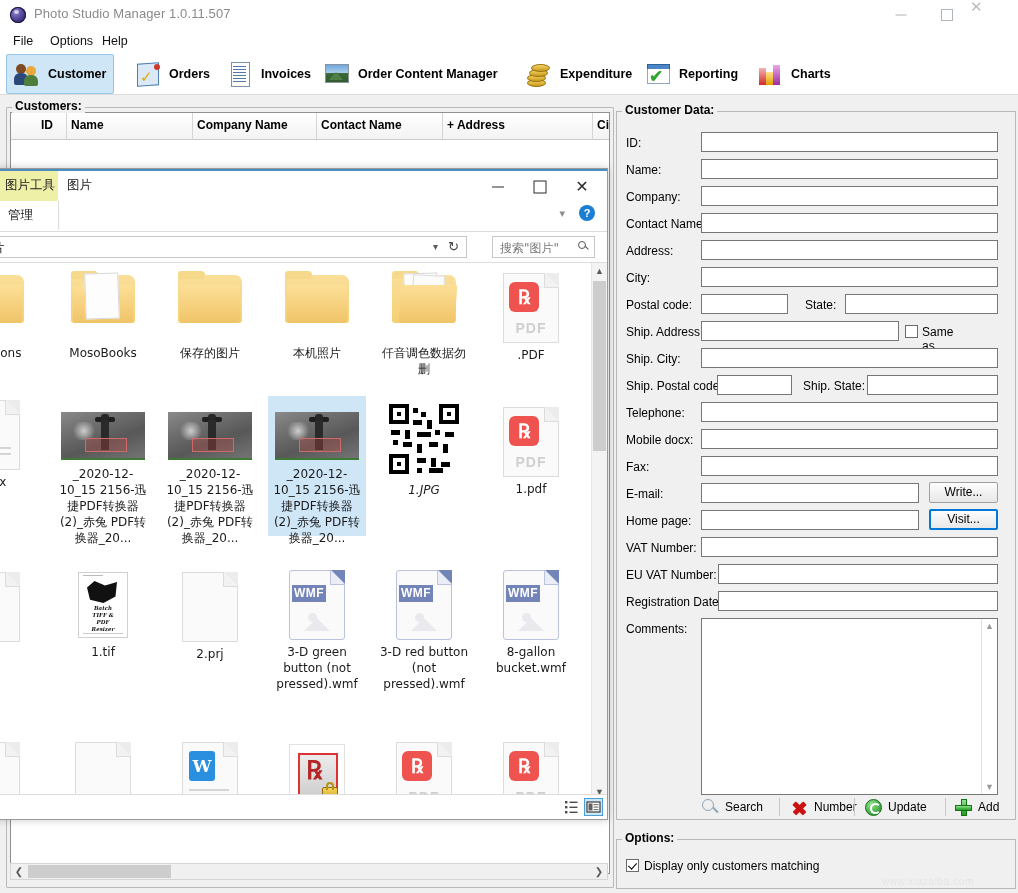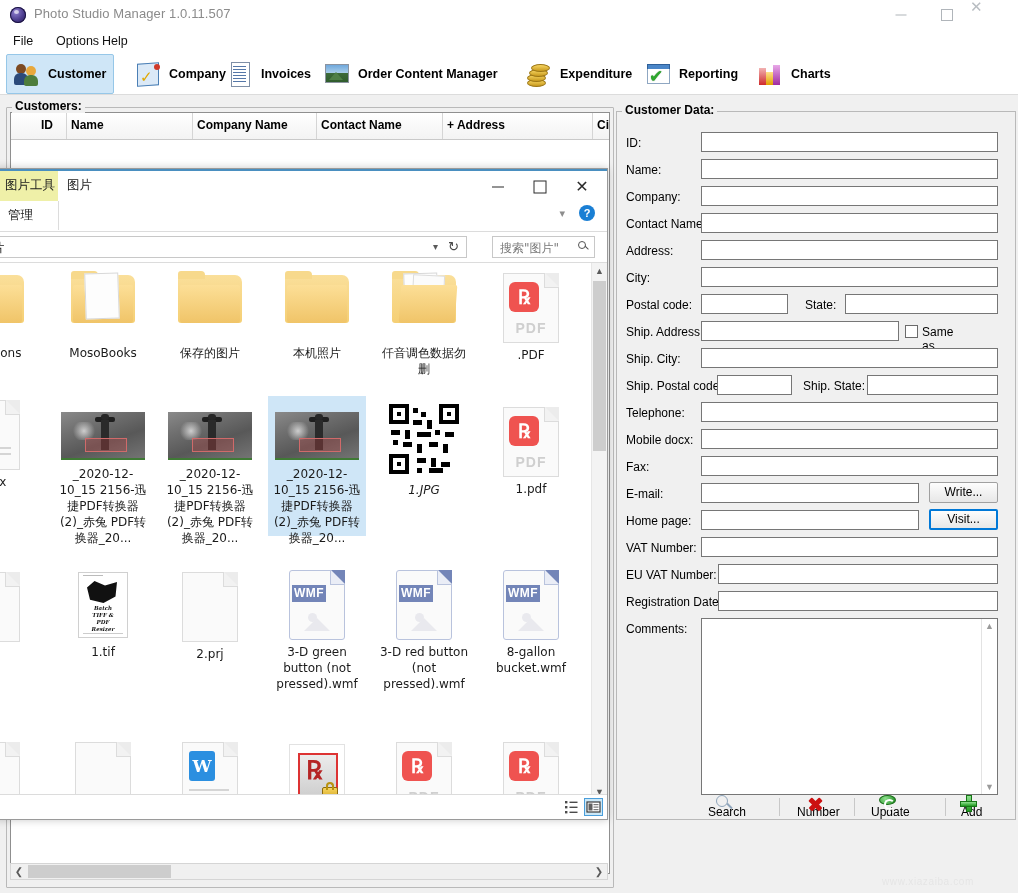--- a/index.html
+++ b/index.html
@@ -22,21 +22,21 @@
   .winctl span{position:absolute;left:0;top:0;width:46px;height:30px;display:block;}
   .winctl .gl{position:absolute;left:50%;top:50%;transform:translate(-50%,-50%);color:#b8bdc2;font-size:12px;line-height:1;}
   .wc-min{right:94px;} .wc-max{right:48px;} .wc-close{right:2px;}
   .wc-min .gl{width:11px;height:1px;background:#b0b5ba;}
   .wc-max .gl{width:10px;height:10px;border:1px solid #b0b5ba;background:none;}
   .wc-close .gl{font-size:15px;color:#b8bdc2;font-family:"DejaVu Sans",sans-serif;}
 
   
   .menubar{position:absolute;left:0;top:30px;width:1018px;height:22px;background:#ffffff;}
   .menubar .mi{position:absolute;top:3px;font-size:12.5px;color:#111;padding:1px 6px;}
-  .mi-file{left:7px;} .mi-options{left:50px;} .mi-help{left:96px;}
+  .mi-file{left:7px;} .mi-options{left:44px;} .mi-help{left:96px;}
 
   
   .toolbar{position:absolute;left:0;top:52px;width:1018px;height:42px;background:#ffffff;border-bottom:1px solid #dcdcdc;}
   .tbtn{position:absolute;top:2px;height:38px;display:flex;align-items:center;padding:0 7px;border:1px solid transparent;border-radius:2px;}
   .tbtn.sel{background:#cfe6f7;border:1px solid #96c7e8;}
   .tbtn .lbl{font-size:12.5px;font-weight:bold;color:#000;margin-left:8px;white-space:nowrap;}
   .ticon{width:26px;height:26px;position:relative;flex:0 0 26px;}
   .ic-cust .h1{position:absolute;left:2px;top:3px;width:10px;height:10px;border-radius:50%;background:#7d4a22;}
   .ic-cust .b1{position:absolute;left:0px;top:12px;width:14px;height:12px;border-radius:6px 6px 2px 2px;background:#2b4a7a;}
   .ic-cust .h2{position:absolute;left:12px;top:5px;width:10px;height:10px;border-radius:50%;background:#e8a83c;}
@@ -84,21 +84,21 @@
   .chk{position:absolute;width:13px;height:13px;background:#fff;border:1px solid #6b6b6b;box-sizing:border-box;}
   .chk.on:after{content:"";position:absolute;left:3px;top:1px;width:4px;height:7px;border:solid #000;border-width:0 1.6px 1.6px 0;transform:rotate(42deg);}
   .chk-lab{position:absolute;font-size:12px;color:#000;}
   .ta{position:absolute;background:#fff;border:1px solid #767676;box-sizing:border-box;}
   .ta .sbar{position:absolute;right:0;top:0;width:15px;height:100%;background:#fff;border-left:1px solid #e3e3e3;}
   .ta .sbar .up,.ta .sbar .dn{position:absolute;left:0;width:15px;height:14px;text-align:center;font-size:9px;color:#9a9a9a;line-height:14px;}
   .ta .sbar .up{top:0;} .ta .sbar .dn{bottom:0;}
 
   
   .actbar{position:absolute;left:616px;top:795px;width:398px;height:26px;}
-  .act{position:absolute;top:0;height:24px;display:flex;align-items:center;flex-direction:column;}
+  .act{position:absolute;top:0;height:24px;display:flex;align-items:center;}
   .act .alb{font-size:12px;color:#000;margin-left:6px;}
   .act-sep{position:absolute;top:3px;width:1px;height:18px;background:#c8c8c8;}
   .ic-search{width:17px;height:17px;position:relative;}
   .ic-search .ring{position:absolute;left:0;top:0;width:12px;height:12px;border:1.8px solid #8fa5bb;border-radius:50%;box-sizing:border-box;}
   .ic-search .hdl{position:absolute;left:10px;top:10px;width:7px;height:2px;background:#8fa5bb;transform:rotate(45deg);}
   .ic-x{width:17px;height:17px;position:relative;}
   .ic-x i{position:absolute;left:1px;top:7px;width:15px;height:4.5px;background:#cc1111;border-radius:1px;}
   .ic-x i:first-child{transform:rotate(45deg);} .ic-x i:last-child{transform:rotate(-45deg);}
   .ic-upd{width:17px;height:17px;border-radius:50%;background:radial-gradient(circle at 35% 30%,#8ee08e,#1e8a1e);position:relative;border:1px solid #166b16;box-sizing:border-box;}
   .ic-upd:after{content:"";position:absolute;left:4px;top:3px;width:7px;height:7px;border:2px solid #fff;border-radius:50%;border-right-color:transparent;}
@@ -266,21 +266,21 @@
       </div>
       <div class="lbl">Customer</div>
     </div>
 
     <div class="tbtn" style="left:127px;">
       <div class="ticon ic-ord">
         <i class="sq"></i>
           <i class="ck">✓</i>
           <i class="pin"></i>
       </div>
-      <div class="lbl">Company</div>
+      <div class="lbl">Orders</div>
     </div>
 
     <div class="tbtn" style="left:219px;">
       <div class="ticon ic-inv">
         <i class="pg"></i>
         <i class="ln" style="top:5px"></i>
           <i class="ln" style="top:8px"></i>
           <i class="ln" style="top:11px"></i>
         <i class="ln" style="top:14px"></i>
           <i class="ln" style="top:17px"></i>
@@ -474,20 +474,26 @@
     <i class="act-sep" style="left:329px;"></i>
     <div class="act" style="left:339px;">
       <div class="ic-plus">
           <i></i>
           <i></i>
         </div>
       <div class="alb">Add</div>
     </div>
   </div>
 
+  <div class="opt-group">
+    <div class="grp-label">Options:</div>
+    <div class="opt-box"></div>
+    <div class="chk on" style="left:10px;top:27px;"></div>
+    <div class="chk-lab" style="left:28px;top:27px;">Display only customers matching</div>
+  </div>
 
   <div class="wm">
     <div class="sml">www.xiazaiba.com</div>
   </div>
 
   <div class="explorer">
     <div class="ex-ribtop"></div>
 
     <div class="ex-tabrow">
       <div class="ex-ctxtab">

